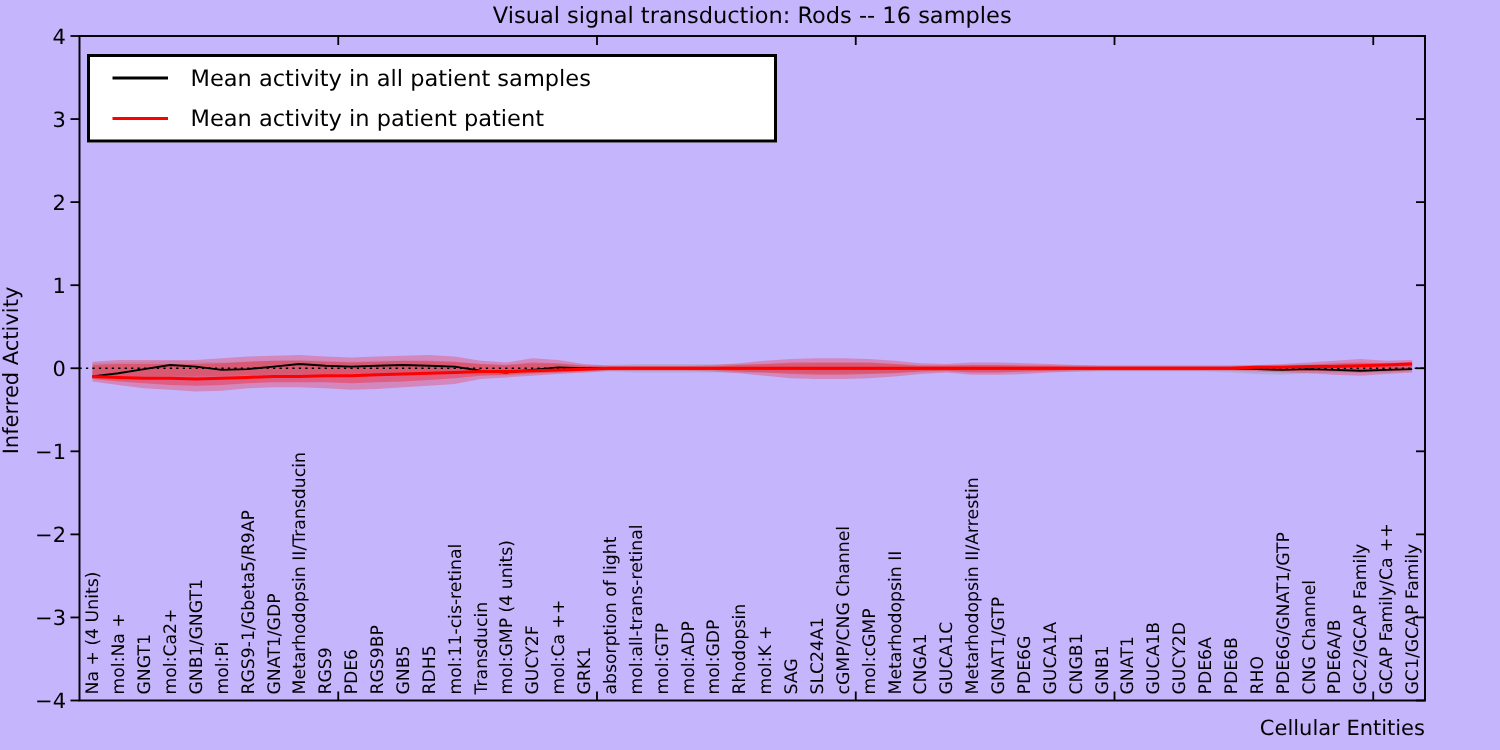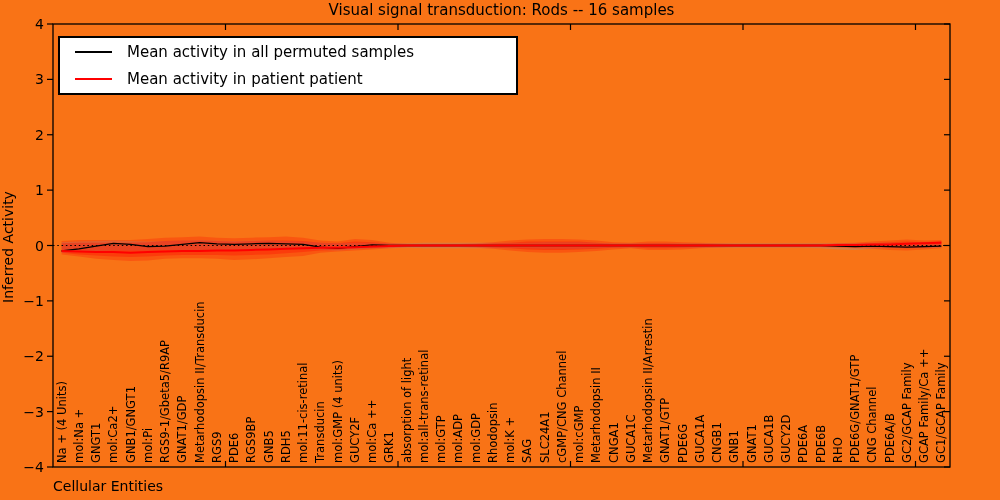--- a/index.html
+++ b/index.html
@@ -1,23 +1,23 @@
 <!DOCTYPE html>
 <html><head>
 <meta charset="utf-8">
 <style>
   html,body{margin:0;padding:0;background:#fff;}
-  .figure{position:relative;width:1000px;height:500px;background:#f97316;
+  .figure{position:relative;width:1000px;height:500px;background:#c4b5fd;
           font-family:"DejaVu Sans","Liberation Sans",sans-serif;overflow:hidden;}
   .title{position:absolute;left:53px;top:1px;width:897px;text-align:center;
          font-size:15px;color:#000;}
   .ylabel{position:absolute;left:-140px;top:237px;width:300px;height:20px;
           text-align:center;font-size:14px;color:#000;
           transform:rotate(-90deg);}
-  .xlabel{position:absolute;left:53px;top:478px;width:897px;text-align:left;
+  .xlabel{position:absolute;left:53px;top:478px;width:897px;text-align:right;
           font-size:14px;color:#000;}
   svg{position:absolute;left:0;top:0;}
   svg text{font-family:"DejaVu Sans","Liberation Sans",sans-serif;fill:#000;}
   .legend{position:absolute;left:58px;top:36px;width:460px;height:59px;
           background:#fff;border:2px solid #000;box-sizing:border-box;
           display:flex;flex-direction:column;justify-content:space-evenly;}
   .legend-row{display:flex;align-items:center;height:26px;}
   .legend-line{display:inline-block;width:37px;height:0;border-top:2px solid #000;
                margin-left:15px;margin-right:15px;flex:0 0 auto;}
   .legend-label{font-size:15px;color:#000;white-space:nowrap;}
@@ -125,20 +125,20 @@
       <text transform="translate(876.4 463) rotate(-90)" font-size="11.5">CNG Channel</text>
       <text transform="translate(893.6 463) rotate(-90)" font-size="11.5">PDE6A/B</text>
       <text transform="translate(910.9 463) rotate(-90)" font-size="11.5">GC2/GCAP Family</text>
       <text transform="translate(928.1 463) rotate(-90)" font-size="11.5">GCAP Family/Ca ++</text>
       <text transform="translate(945.4 463) rotate(-90)" font-size="11.5">GC1/GCAP Family</text>
     </svg>
 
   <div class="legend">
     <div class="legend-row">
       <span class="legend-line" style="border-top-color: rgb(0, 0, 0);"></span>
-      <span class="legend-label">Mean activity in all permuted samples</span>
+      <span class="legend-label">Mean activity in all patient samples</span>
     </div>
     <div class="legend-row">
       <span class="legend-line" style="border-top-color: rgb(255, 0, 0);"></span>
       <span class="legend-label">Mean activity in patient patient</span>
     </div>
   </div>
 </div>
 
 </body></html>

